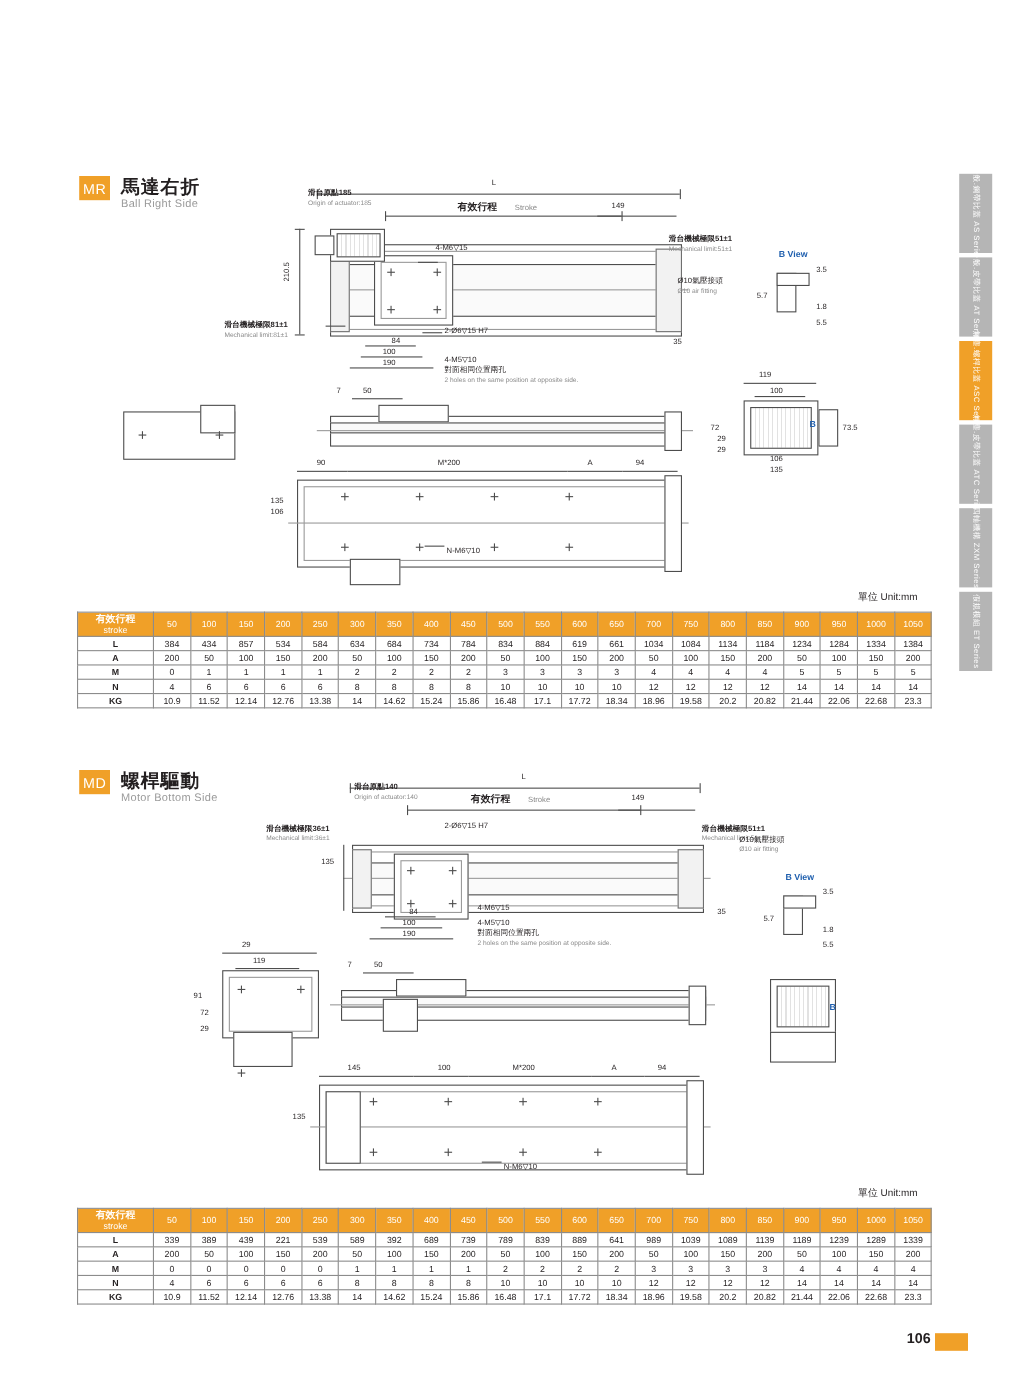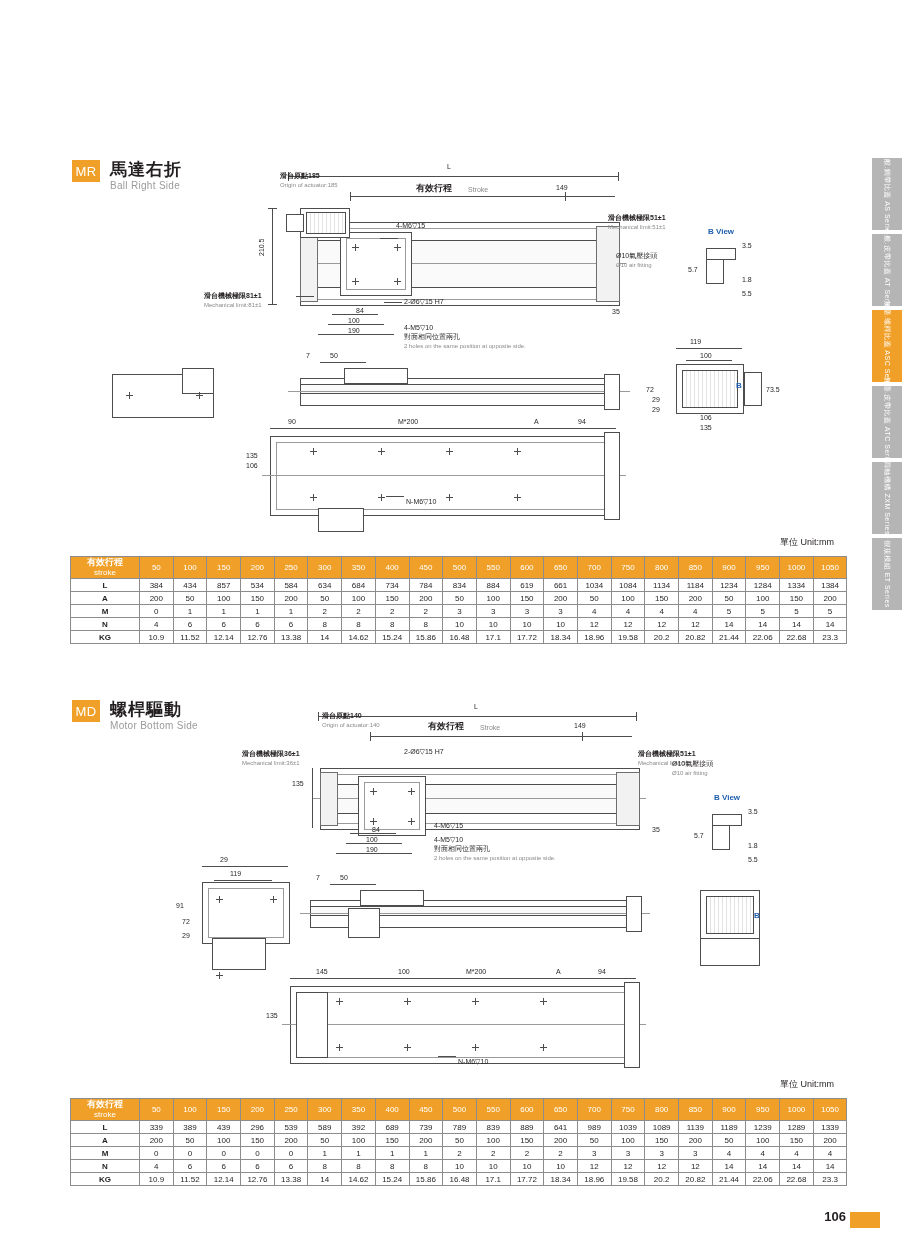--- a/index.html
+++ b/index.html
@@ -610,21 +610,21 @@
         <td>1000</td>
         <td>1050</td>
       </tr>
     </thead>
     <tbody>
       <tr>
         <td class="rowhead">L</td>
         <td>339</td>
         <td>389</td>
         <td>439</td>
-        <td>296</td>
+        <td>221</td>
         <td>539</td>
         <td>589</td>
         <td>392</td>
         <td>689</td>
         <td>739</td>
         <td>789</td>
         <td>839</td>
         <td>889</td>
         <td>641</td>
         <td>989</td>

